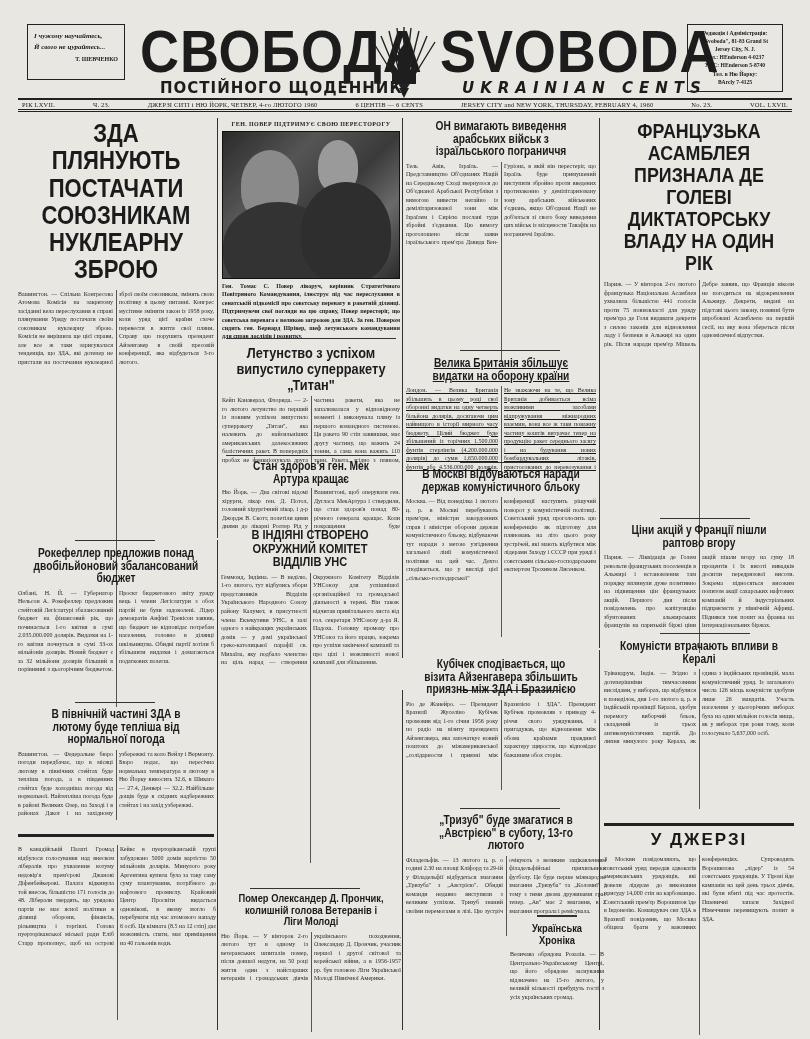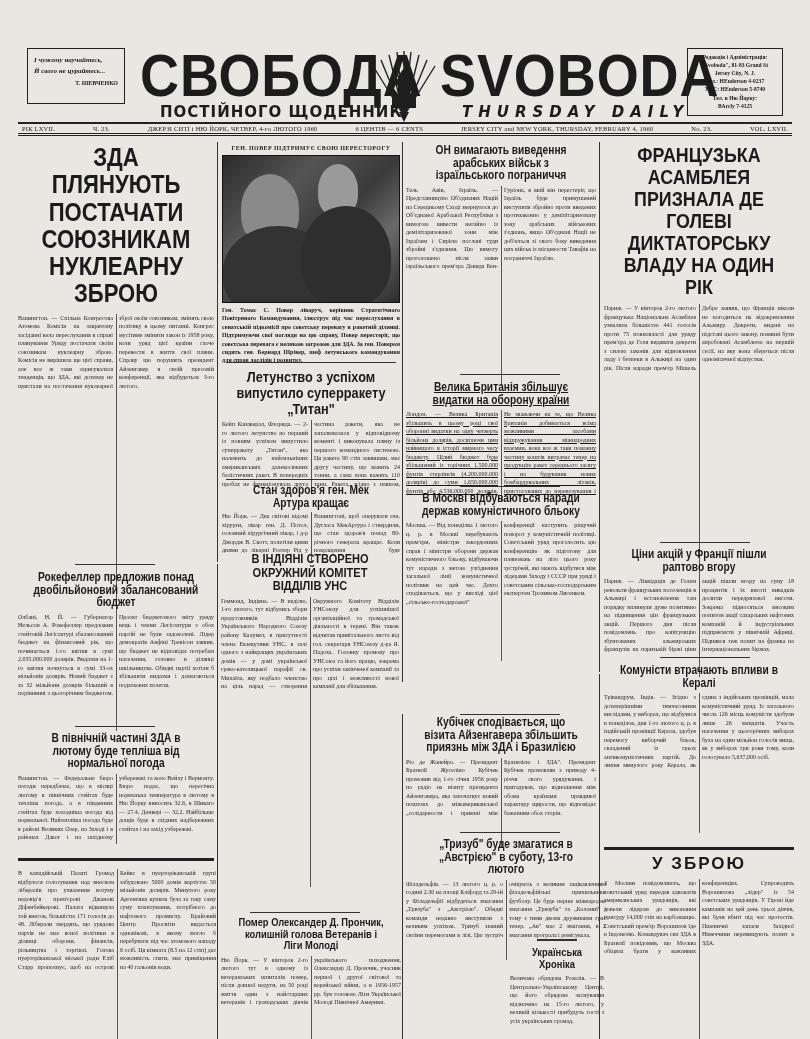--- a/index.html
+++ b/index.html
@@ -2,21 +2,21 @@
 <html><head>
 <meta charset="utf-8">
 <style>
   * { box-sizing: border-box; margin: 0; padding: 0; }
   body {
     width: 810px; height: 1039px; overflow: hidden;
     background: #e9e7e2; color: #1a1a1a;
     font-family: "Liberation Serif", serif;
     position: relative;
   }
-  .abs { position: absolute; margin-top: 24px; }
+  .abs { position: absolute; }
   .mast-quote {
     left: 27px; top: 24px; width: 98px; height: 56px;
     border: 1.5px solid #222; padding: 6px 6px;
     font-size: 7px; font-style: italic; font-weight: bold; line-height: 1.6;
   }
   .mast-quote .auth { font-style: normal; text-align: right; margin-top: 2px; font-size: 6px; }
   .mast-title {
     font-family: "Liberation Sans", sans-serif; font-weight: 900;
     font-size: 60px; letter-spacing: 1px; color: #1c1c1c;
     transform: scaleX(0.9); transform-origin: left top; line-height: 1;
@@ -85,21 +85,21 @@
       <path d="M41 70 L10 20 M41 70 L18 14 M41 70 L26 9 M41 70 L34 6 M41 70 L41 5 M41 70 L48 6 M41 70 L56 9 M41 70 L64 14 M41 70 L72 20"></path>
     </g>
     <path d="M29 40 L29 62 L53 62 L53 40 L47 48 L47 30 L41 22 L35 30 L35 48 Z" fill="#1e1e1e"></path>
     <path d="M36 66 L46 66 L41 76 Z" fill="#1e1e1e"></path>
   </svg>
 </div>
 
 <div class="abs" style="left:440px;top:22px;width:240px;">
   <div class="mast-title">SVOBODA</div>
 </div>
-<div class="abs mast-sub" style="left:462px;top:79px;letter-spacing:6px;font-style:italic;">THURSDAY DAILY</div>
+<div class="abs mast-sub" style="left:462px;top:79px;letter-spacing:6px;font-style:italic;">UKRAINIAN CENTS</div>
 
 <div class="abs mast-addr">
   <div>Редакція і Адміністрація:</div>
   <div>"Svoboda", 81-83 Grand St</div>
   <div>Jersey City, N. J.</div>
   <div>Тел.: HEnderson 4-0237</div>
   <div>УНС: HEnderson 5-8740</div>
   <div>Тел. в Ню Йорку:</div>
   <div>BArcly 7-4125</div>
 </div>
@@ -199,21 +199,21 @@
   <div class="hl hl-sm">В північній частині ЗДА в лютому буде тепліша від нормальної погода</div>
   <div class="body-text" style="column-count:2;height:70px;margin-top:4px;">Вашингтон. — Федеральне бюро погоди передбачає, що в місяці лютому в північних стейтах буде тепліша погода, а в південних стейтах буде холодніша погода від нормальної. Найтепліша погода буде в районі Великих Озер, на Заході і в районах Дакот і на західному узбережжі та коло Вейлу і Вермонту. Бюро подає, що пересічна нормальна температура в лютому в Ню Йорку виносить 32.6, в Шикаго — 27.4, Денвері — 32.2. Найбільше дощів буде в східних надбережних стейтах і на захід узбережжі.</div>
 </div>
 
 <div class="abs" style="left:221px;top:528px;width:178px;">
   <div class="hl hl-sm" style="font-size:13px;">В ІНДІЯНІ СТВОРЕНО ОКРУЖНИЙ КОМІТЕТ ВІДДІЛІВ УНС</div>
   <div class="body-text" style="column-count:2;height:290px;margin-top:4px;">Геммонд, Індіяна. — В неділю, 1-го лютого, тут відбулись збори представників Відділів Українського Народного Союзу району Калумет, в присутності члена Екзекутиви УНС, в залі одного з найкращих українських домів — у домі української греко-католицької парафії св. Михаїла, яку подбало членство на ціль нарад — створення Окружного Комітету Відділів УНСоюзу для успішнішої організаційної та громадської діяльності в терені. Він також відчитав привітального листа від гол. секретаря УНСоюзу д-ра Я. Падоха. Головну промову про УНСоюз та його працю, зокрема про успіхи закінченої кампанії та про цілі і можливості нової кампанії для збільшення.</div>
 </div>
 
 <div class="abs hrule" style="left:460px;top:690px;width:100px;"></div>
-<div class="abs" style="left:406px;top:692px;width:190px;">
+<div class="abs" style="left:406px;top:658px;width:190px;">
   <div class="hl hl-sm">Кубічек сподівається, що візита Айзенгавера збільшить приязнь між ЗДА і Бразилією</div>
   <div class="body-text" style="column-count:2;height:90px;margin-top:4px;">Ріо де Жанейро. — Президент Бразилії Жуселіно Кубічек промовив від 1-го січня 1956 року по радіо на візиту президента Айзенгавера, яка започаткує новий поштовх до міжамериканської „солідарности і приязні між Бразилією і ЗДА". Президент Кубічек промовляв з приводу 4-річчя свого урядування, і пригадував, що відношення між обома країнами правдивої характеру щирости, що відповідає бажанням обох сторін.</div>
 </div>
 
 <div class="abs hrule" style="left:460px;top:808px;width:100px;"></div>
 <div class="abs" style="left:406px;top:814px;width:200px;">
   <div class="hl hl-sm">„Тризуб" буде змагатися в „Австрією" в суботу, 13-го лютого</div>
   <div class="body-text" style="column-count:2;height:80px;margin-top:4px;">Філадельфія. — 13 лютого ц. р. о годині 2.30 на площі Кліфорд та 29-ій у Філадельфії відбудеться змагання „Тризуба" з „Австрією". Обидві команди недавно виступили з великим успіхом. Тризуб знаний своїми перемогами в лізі. Цю зустріч очікують з великим зацікавленням філадельфійські прихильники футболу. Це буде перше міжнародне змагання „Тризуба" та „Коломиї" і тому з тими двома дружинами грає тепер. „Ав" має 2 змагання, в 2 змагання програла і ремісувала.</div>
 </div>
 
@@ -229,19 +229,19 @@
   <div class="body-text" style="height:80px;margin-top:4px;">Величава обрядова Розалія. — В Центрально-Українському Центрі, що його обрядове заснування відзначено на 15-го лютого, у великій кількості прибудуть гості з усіх українських громад.</div>
 </div>
 
 <div class="abs thick" style="left:18px;top:834px;width:196px;"></div>
 <div class="abs" style="left:18px;top:840px;width:198px;">
   <div class="body-text" style="column-count:2;height:175px;margin-top:5px;">В канадійській Палаті Громад відбулося голосування над внеском лібералів про ухвалення вотуму недовір'я прем'єрові Джанові Діфенбейкерові. Палата відкинула той внесок, більшістю 171 голосів до 48. Ліберали твердять, що урядова партія не має ясної політики в ділянці оборони, фінансів, рільництва і торгівлі. Голова пуерторіканської міської ради Еліб Старр прополнує, щоб на острові Кейкс в пуерторіканській групі забудовано 5000 домів вартістю 50 мільйонів долярів. Минулого року Аргентина купила була за таку саму суму плантування, потрібного до нафтового промислу. Крайовий Центр Просвіти видасться одновікові, в якому могло б перебувати під час атомового нападу 6 осіб. Ця кімната (8.5 на 12 стіп) дає можливість спати, має приміщення на 40 гальонів води.</div>
 </div>
 
 <div class="abs thick" style="left:604px;top:823px;width:190px;"></div>
 <div class="abs" style="left:604px;top:830px;width:190px;">
-  <div class="sect" style="font-size:17px;">У ЗБРОЮ</div>
+  <div class="sect" style="font-size:17px;">У ДЖЕРЗІ</div>
   <div class="body-text" style="column-count:2;height:180px;margin-top:5px;">З Москви повідомляють, що совєтський уряд передав адвокатів американських урядовців, які довели лідерам до виконання присуду 14,000 стіп на карбованцю. Совєтський прем'єр Ворошилов їде в Індонезію. Командувач сил ЗДА в Бразилії повідомив, що Москва обіцяла брати у важливих конференціях. Супроводить Ворошилова „лідер" із 54 совєтських урядовців. У Тіроні йде кампанія на цей день трьох діячів, які були вбиті під час протестів. Пшеничні запаси Західної Німеччини перевищують попит в ЗДА.</div>
 </div>
 
 <div class="abs vrule" style="left:217px;top:540px;height:490px;"></div>
 <div class="abs vrule" style="left:402px;top:690px;height:340px;"></div>
 <div class="abs vrule" style="left:599px;top:650px;height:380px;"></div>
 
 </body></html>

